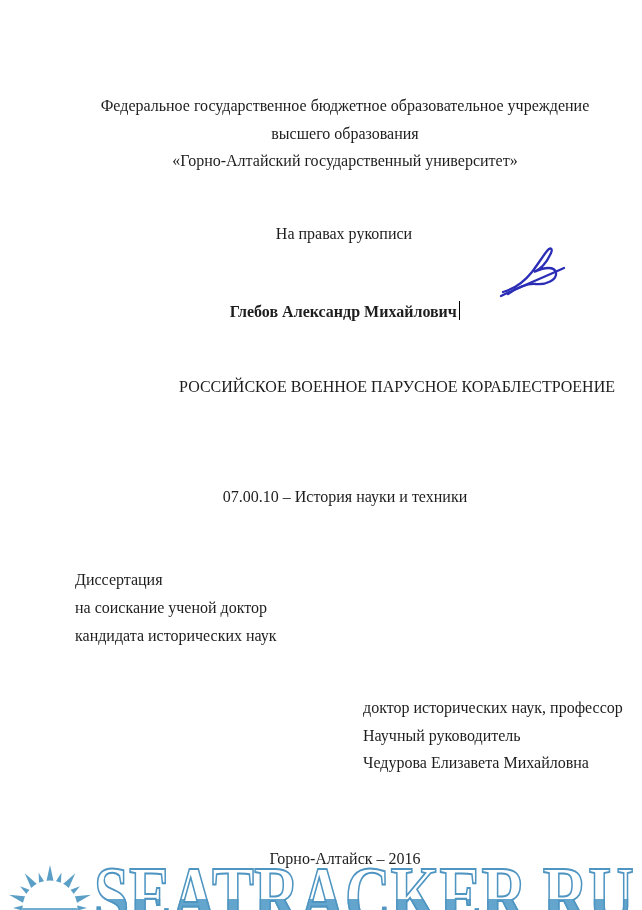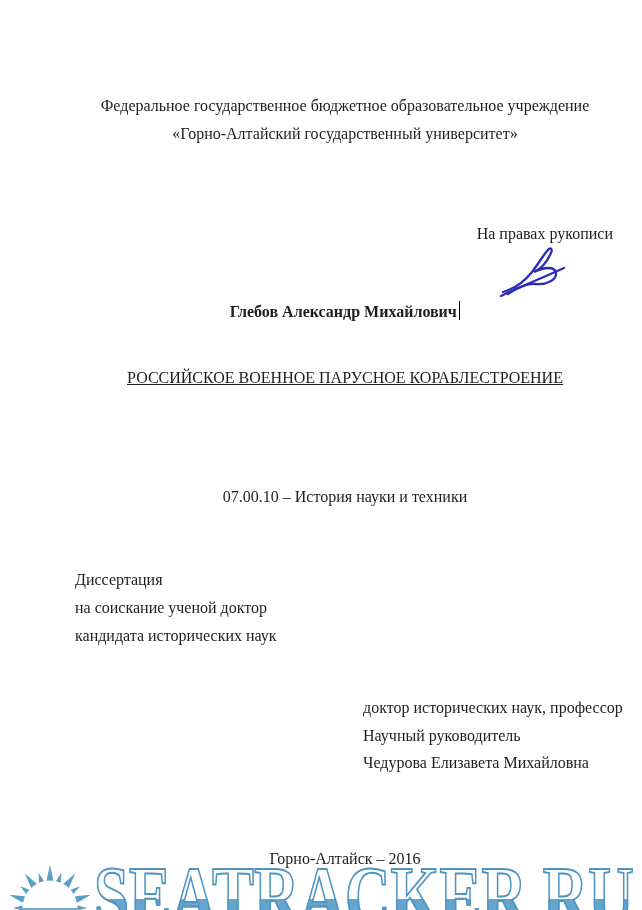--- a/index.html
+++ b/index.html
@@ -20,45 +20,44 @@
   }
   .abs { position: absolute; }
 
   .header-block {
     top: 55px; left: 75px; width: 540px;
     text-align: center;
     line-height: 27.5px;
   }
   .manuscript-note {
     top: 186px; left: 75px; width: 538px;
-    text-align: right;
+    text-align: center;
     line-height: 22px;
   }
   .signature-svg {
     top: 209px; left: 498px;
     width: 92px; height: 52px;
   }
   .author-line {
     top: 263px; left: 75px; width: 540px;
     text-align: center;
     line-height: 24px;
     font-weight: bold;
   }
   .text-cursor {
     display: inline-block;
     width: 1.5px; height: 19px;
     background: #000000;
     margin-left: 2px;
     vertical-align: -3px;
   }
   .title-block {
-    top: 327px; left: 75px; width: 540px;
-    text-align: center;
+    top: 336px; left: 75px; width: 540px;
+    text-align: right;
     line-height: 28px;
-    text-decoration: underline;
   }
   .specialty-line {
     top: 448px; left: 75px; width: 540px;
     text-align: center;
     line-height: 24px;
   }
   .degree-block {
     top: 529px; left: 75px; width: 540px;
     text-align: left;
     line-height: 28px;
@@ -104,20 +103,21 @@
     background-clip: text;
   }
 </style>
 </head>
 <body>
 
 <div class="page">
 
   <div class="abs header-block">
     <div>Федеральное государственное бюджетное образовательное учреждение</div>
+    <div>высшего образования</div>
     <div>«Горно-Алтайский государственный университет»</div>
   </div>
 
   <div class="abs manuscript-note">На правах рукописи</div>
 
   <svg class="abs signature-svg" viewBox="0 0 92 52" aria-hidden="true">
     <path d="M5,46 C16,43 26,36 34,26 C40,18 45,10 49,5 C52,1 55,2 53,7 C49,16 43,23 36,26 C46,21 57,20 58,27 C59,34 48,39 38,38 C30,37 18,42 10,48" fill="none" stroke="#2b2db6" stroke-width="2.3" stroke-linecap="round"></path>
     <path d="M3,50 C22,41 44,32 66,22" fill="none" stroke="#2b2db6" stroke-width="2.3" stroke-linecap="round"></path>
   </svg>
 

